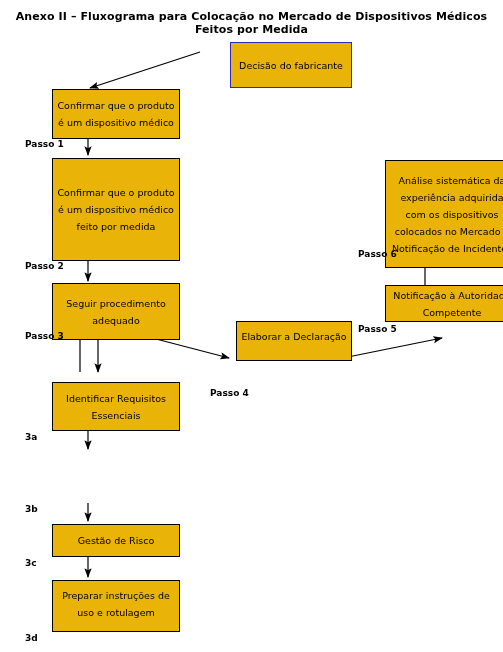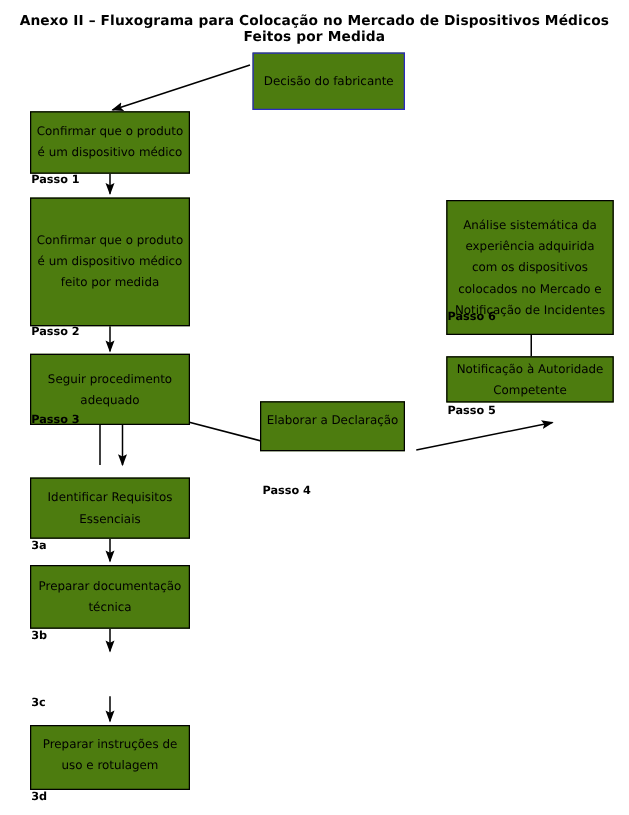--- a/index.html
+++ b/index.html
@@ -28,29 +28,30 @@
     text-align: center;
     font-size: 11px;
     font-weight: bold;
     color: #000000;
     letter-spacing: 0.1px;
   }
   .box {
     position: absolute;
     box-sizing: border-box;
     border: 1px solid #000000;
-    background: #4d7c0f;
+    background: #eab308;
     display: flex;
     align-items: center;
     justify-content: center;
     text-align: center;
     font-size: 9.5px;
     line-height: 17px;
     color: #000000;
     padding: 2px 4px;
+    margin-left: 28px;
   }
   .box.blue {
     border: 1px solid #2a2ac0;
   }
   .box .txt {
     width: 100%;
     white-space: pre-line;
   }
   .box.toptext {
     align-items: flex-start;
@@ -133,26 +134,25 @@
 adequado</span>
   </div>
   <div class="steplabel" style="left:25px; top:331px;">Passo 3</div>
 
   <div class="box" style="left:24px; top:382px; width:128px; height:49px;">
     <span class="txt">Identificar Requisitos
 Essenciais</span>
   </div>
   <div class="steplabel" style="left:25px; top:432px;">3a</div>
 
-  <div class="box" style="left:24px; top:452px; width:128px; height:51px;">
-    <span class="txt">Preparar documentação
-técnica</span>
-  </div>
   <div class="steplabel" style="left:25px; top:504px;">3b</div>
 
+  <div class="box" style="left:24px; top:524px; width:128px; height:33px;">
+    <span class="txt">Gestão de Risco</span>
+  </div>
   <div class="steplabel" style="left:25px; top:558px;">3c</div>
 
   <div class="box toptext" style="left:24px; top:580px; width:128px; height:52px;">
     <span class="txt">Preparar instruções de
 uso e rotulagem</span>
   </div>
   <div class="steplabel" style="left:25px; top:633px;">3d</div>
 
   <div class="box toptext" style="left:208px; top:321px; width:116px; height:40px;">
     <span class="txt">Elaborar a Declaração</span>

